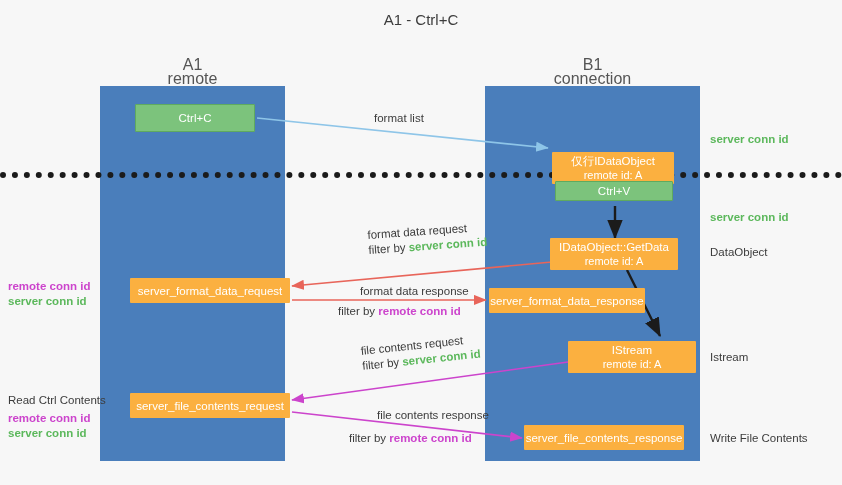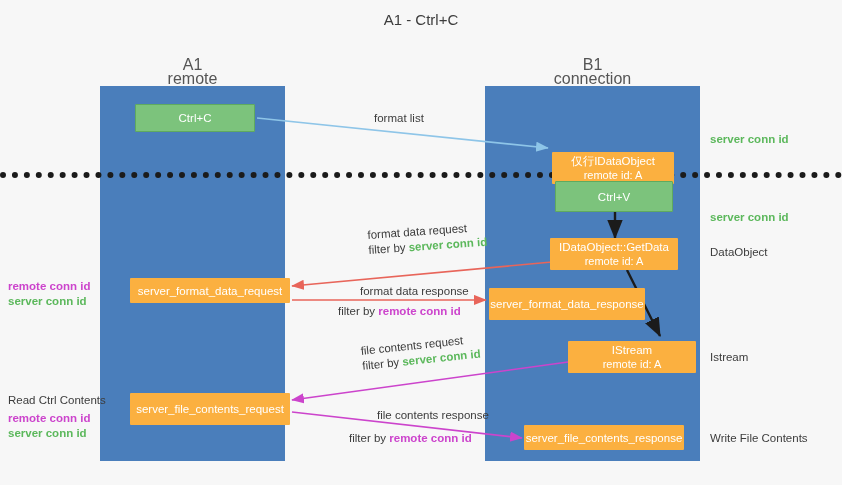--- a/index.html
+++ b/index.html
@@ -107,44 +107,44 @@
   <div class="divider"></div>
 
   <div class="box green" style="left:135px;top:104px;width:120px;height:28px;">
     <div>Ctrl+C</div>
   </div>
 
   <div class="box orange" style="left:130px;top:278px;width:160px;height:25px;">
     <div>server_format_data_request</div>
   </div>
 
-  <div class="box orange" style="left:130px;top:393px;width:160px;height:32px;">
+  <div class="box orange" style="left:130px;top:393px;width:160px;height:25px;">
     <div>server_file_contents_request</div>
   </div>
 
   <div class="box orange" style="left:552px;top:128px;width:122px;height:32px;margin-top:24px;">
     <div>仅行IDataObject</div>
     <div class="l2">remote id: A</div>
   </div>
 
-  <div class="box green" style="left:555px;top:181px;width:118px;height:31px;">
+  <div class="box green" style="left:555px;top:181px;width:118px;height:20px;">
     <div>Ctrl+V</div>
   </div>
 
   <div class="box orange" style="left:550px;top:238px;width:128px;height:32px;">
     <div>IDataObject::GetData</div>
     <div class="l2">remote id: A</div>
   </div>
 
   <div class="box orange" style="left:568px;top:341px;width:128px;height:32px;">
     <div>IStream</div>
     <div class="l2">remote id: A</div>
   </div>
 
-  <div class="box orange" style="left:489px;top:288px;width:156px;height:32px;">
+  <div class="box orange" style="left:489px;top:288px;width:156px;height:25px;">
     <div>server_format_data_response</div>
   </div>
 
   <div class="box orange" style="left:524px;top:425px;width:160px;height:25px;">
     <div>server_file_contents_response</div>
   </div>
 
   <div class="lbl" style="left:374px;top:111px;">format list</div>
 
   <div class="lbl rot" style="left:367px;top:228px;transform:rotate(-4deg);">

